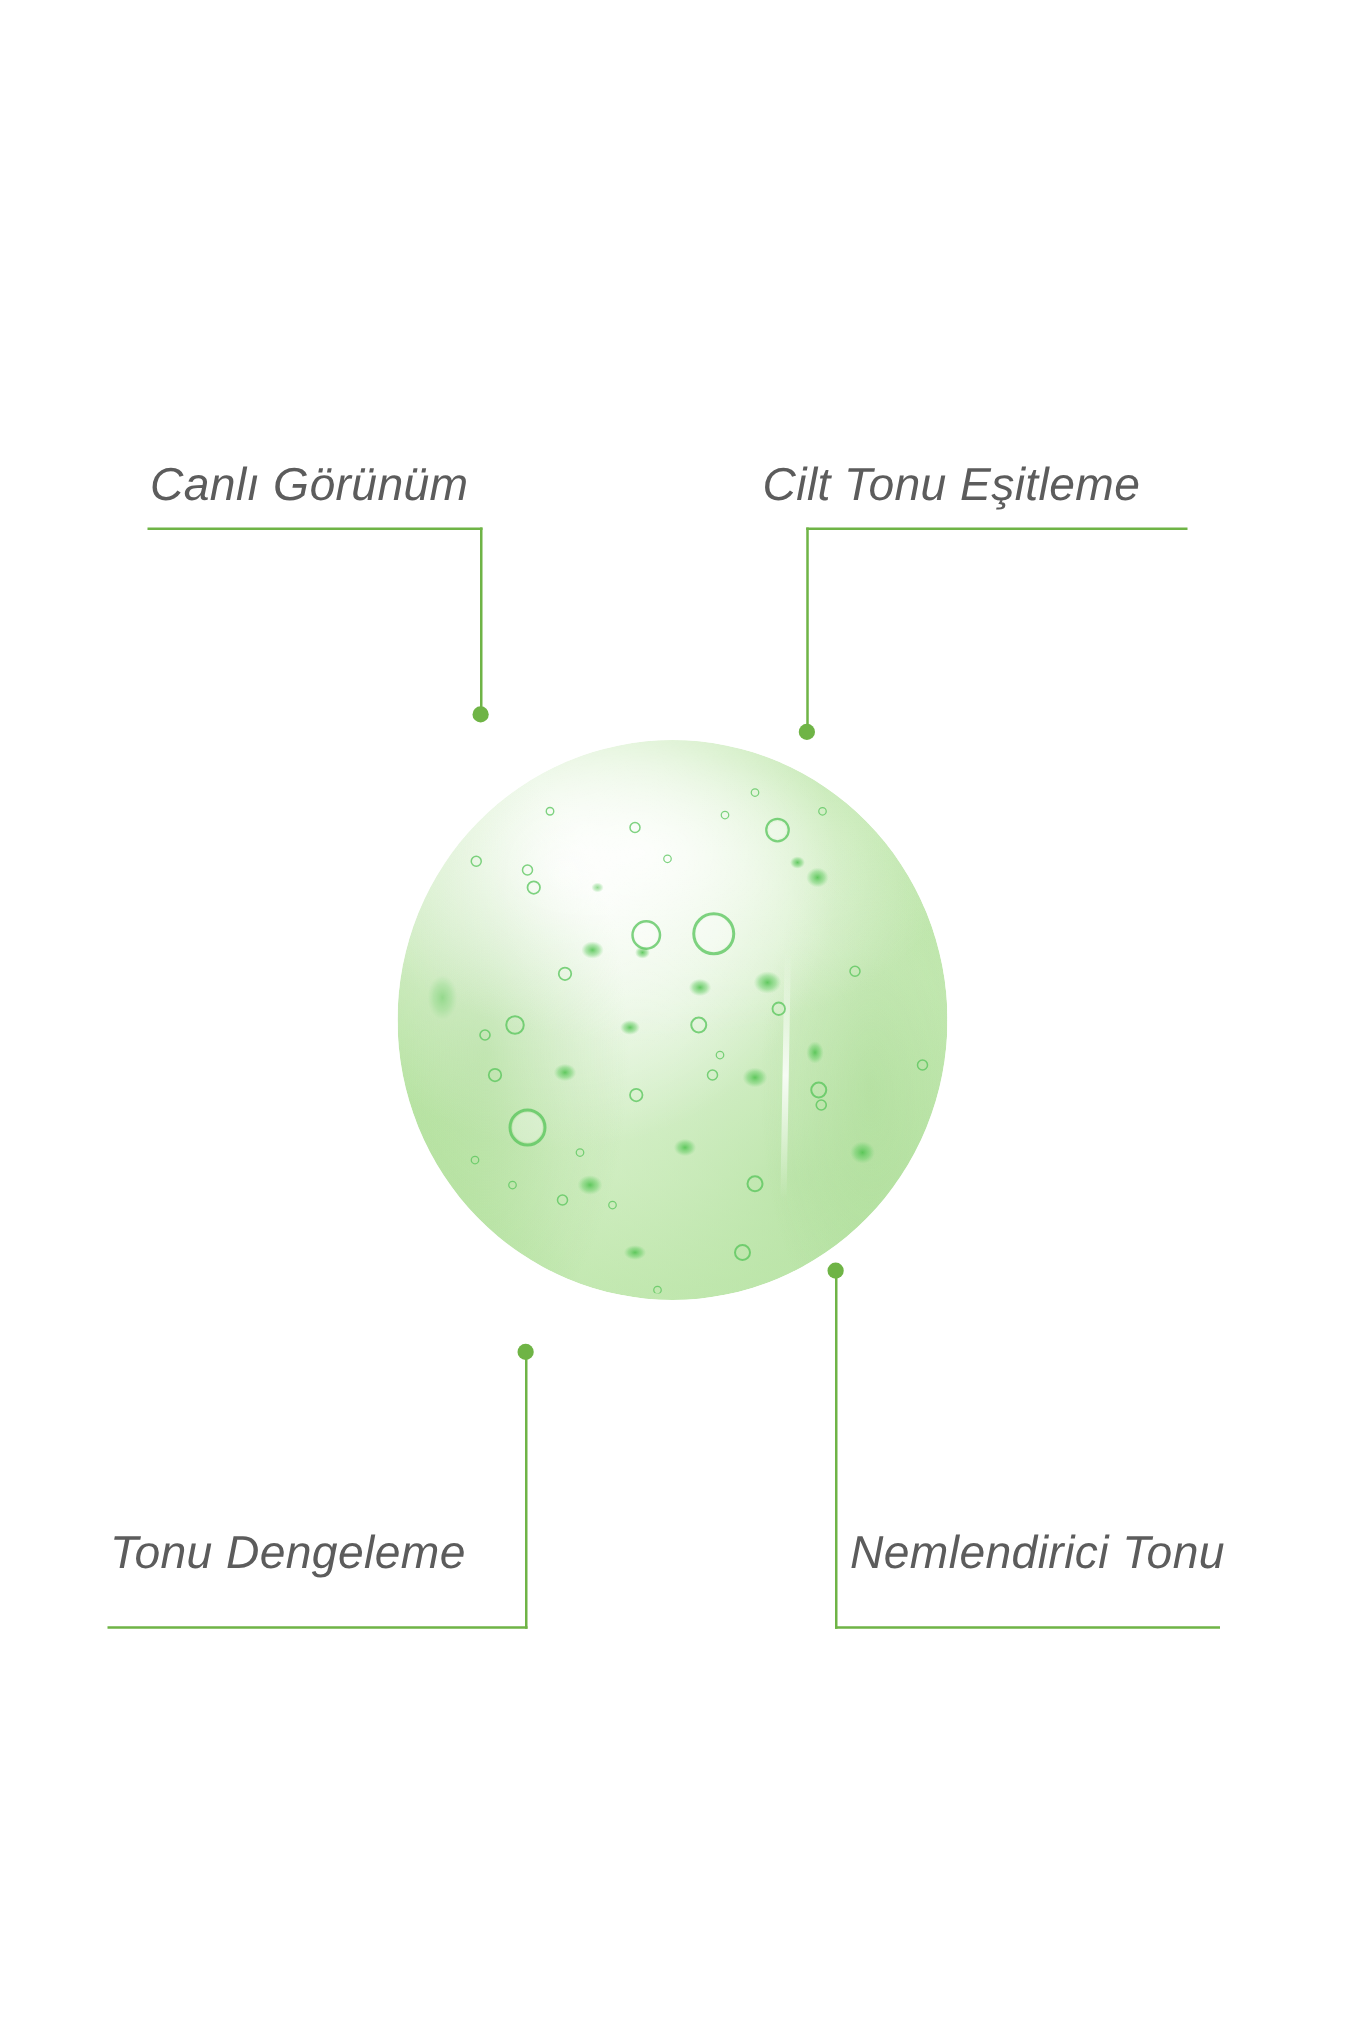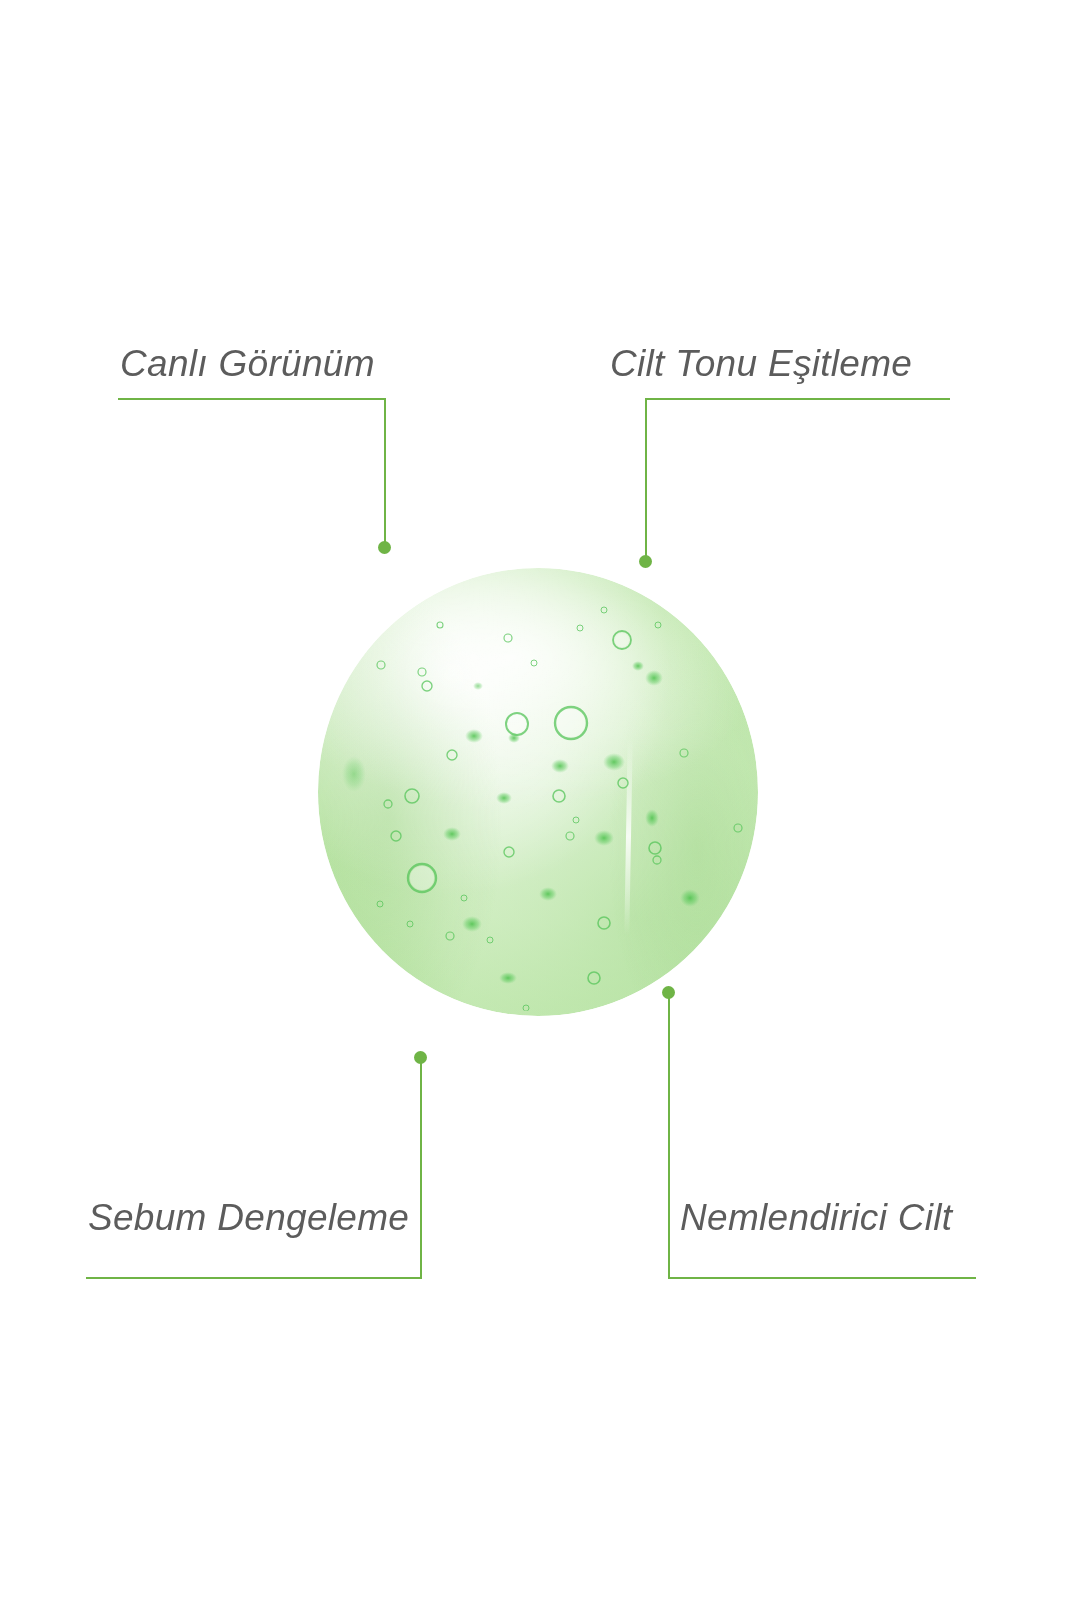--- a/index.html
+++ b/index.html
@@ -10,20 +10,21 @@
   }
   body {
     font-family: "Liberation Sans", sans-serif;
   }
   .canvas {
     position: relative;
     width: 1080px;
     height: 1372px;
     background: #ffffff;
     overflow: hidden;
+    margin-top: 24px;
   }
 
   
   .gel-wrap {
     position: absolute;
     left: 318px;
     top: 568px;
     width: 440px;
     height: 448px;
   }
@@ -199,24 +200,24 @@
   <div>
     <div class="callout-label" style="left:610px; top:345px;">Cilt Tonu Eşitleme</div>
     <div class="rule" style="left:645px; top:398px; width:305px;"></div>
     <div class="stem" style="left:645px; top:398px; height:164px;"></div>
     <div class="node" style="left:639px; top:555px;"></div>
   </div>
 
   <div>
     <div class="node" style="left:414px; top:1051px;"></div>
     <div class="stem" style="left:420px; top:1057px; height:222px;"></div>
-    <div class="callout-label" style="left:88px; top:1199px;">Sebum Dengeleme</div>
+    <div class="callout-label" style="left:88px; top:1199px;">Tonu Dengeleme</div>
     <div class="rule" style="left:86px; top:1277px; width:336px;"></div>
   </div>
 
   <div>
     <div class="node" style="left:662px; top:986px;"></div>
     <div class="stem" style="left:668px; top:992px; height:287px;"></div>
-    <div class="callout-label" style="left:680px; top:1199px;">Nemlendirici Cilt</div>
+    <div class="callout-label" style="left:680px; top:1199px;">Nemlendirici Tonu</div>
     <div class="rule" style="left:668px; top:1277px; width:308px;"></div>
   </div>
 
 </div>
 
 </body></html>

